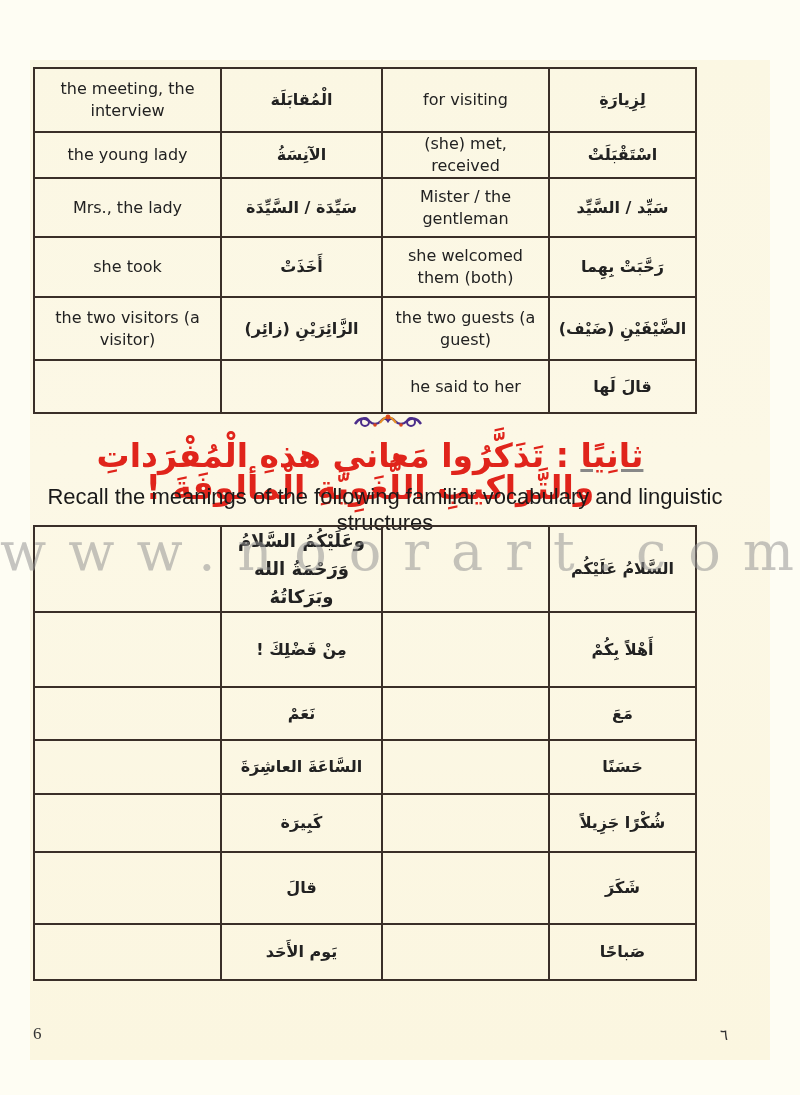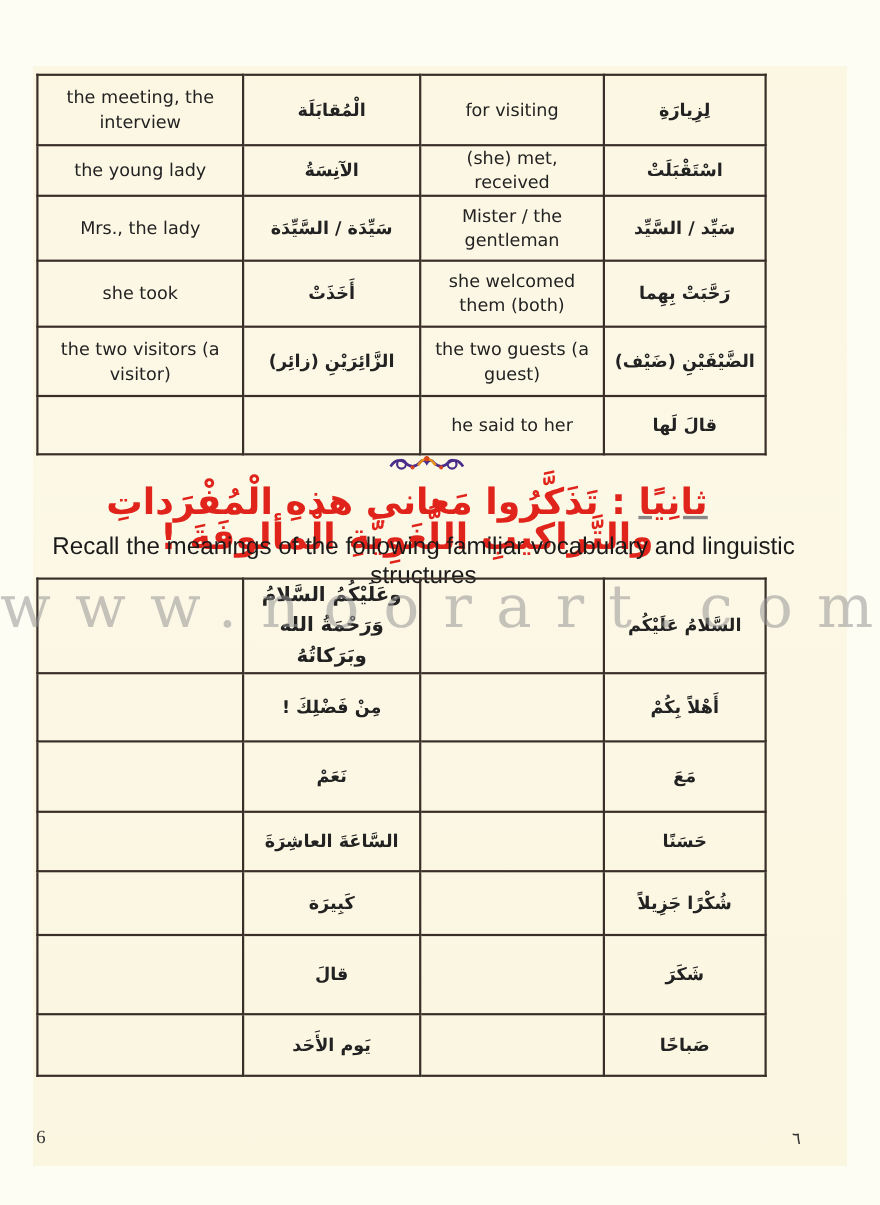--- a/index.html
+++ b/index.html
@@ -134,27 +134,27 @@
       <col class="c3">
       <col class="c4">
     </colgroup>
   <tbody>
     <tr style="height:84px">
       <td></td>
       <td class="ar" style="font-size:18px;line-height:28px">وعَلَيْكُمُ السَّلامُ وَرَحْمَةُ الله وبَرَكاتُهُ</td>
       <td></td>
       <td class="ar">السَّلامُ عَلَيْكُم</td>
     </tr>
-    <tr style="height:62px">
+    <tr style="height:75px">
       <td></td>
       <td class="ar">مِنْ فَضْلِكَ !</td>
       <td></td>
       <td class="ar">أَهْلاً بِكُمْ</td>
     </tr>
-    <tr style="height:64px">
+    <tr style="height:53px">
       <td></td>
       <td class="ar">نَعَمْ</td>
       <td></td>
       <td class="ar">مَعَ</td>
     </tr>
     <tr style="height:54px">
       <td></td>
       <td class="ar">السَّاعَةَ العاشِرَةَ</td>
       <td></td>
       <td class="ar">حَسَنًا</td>

